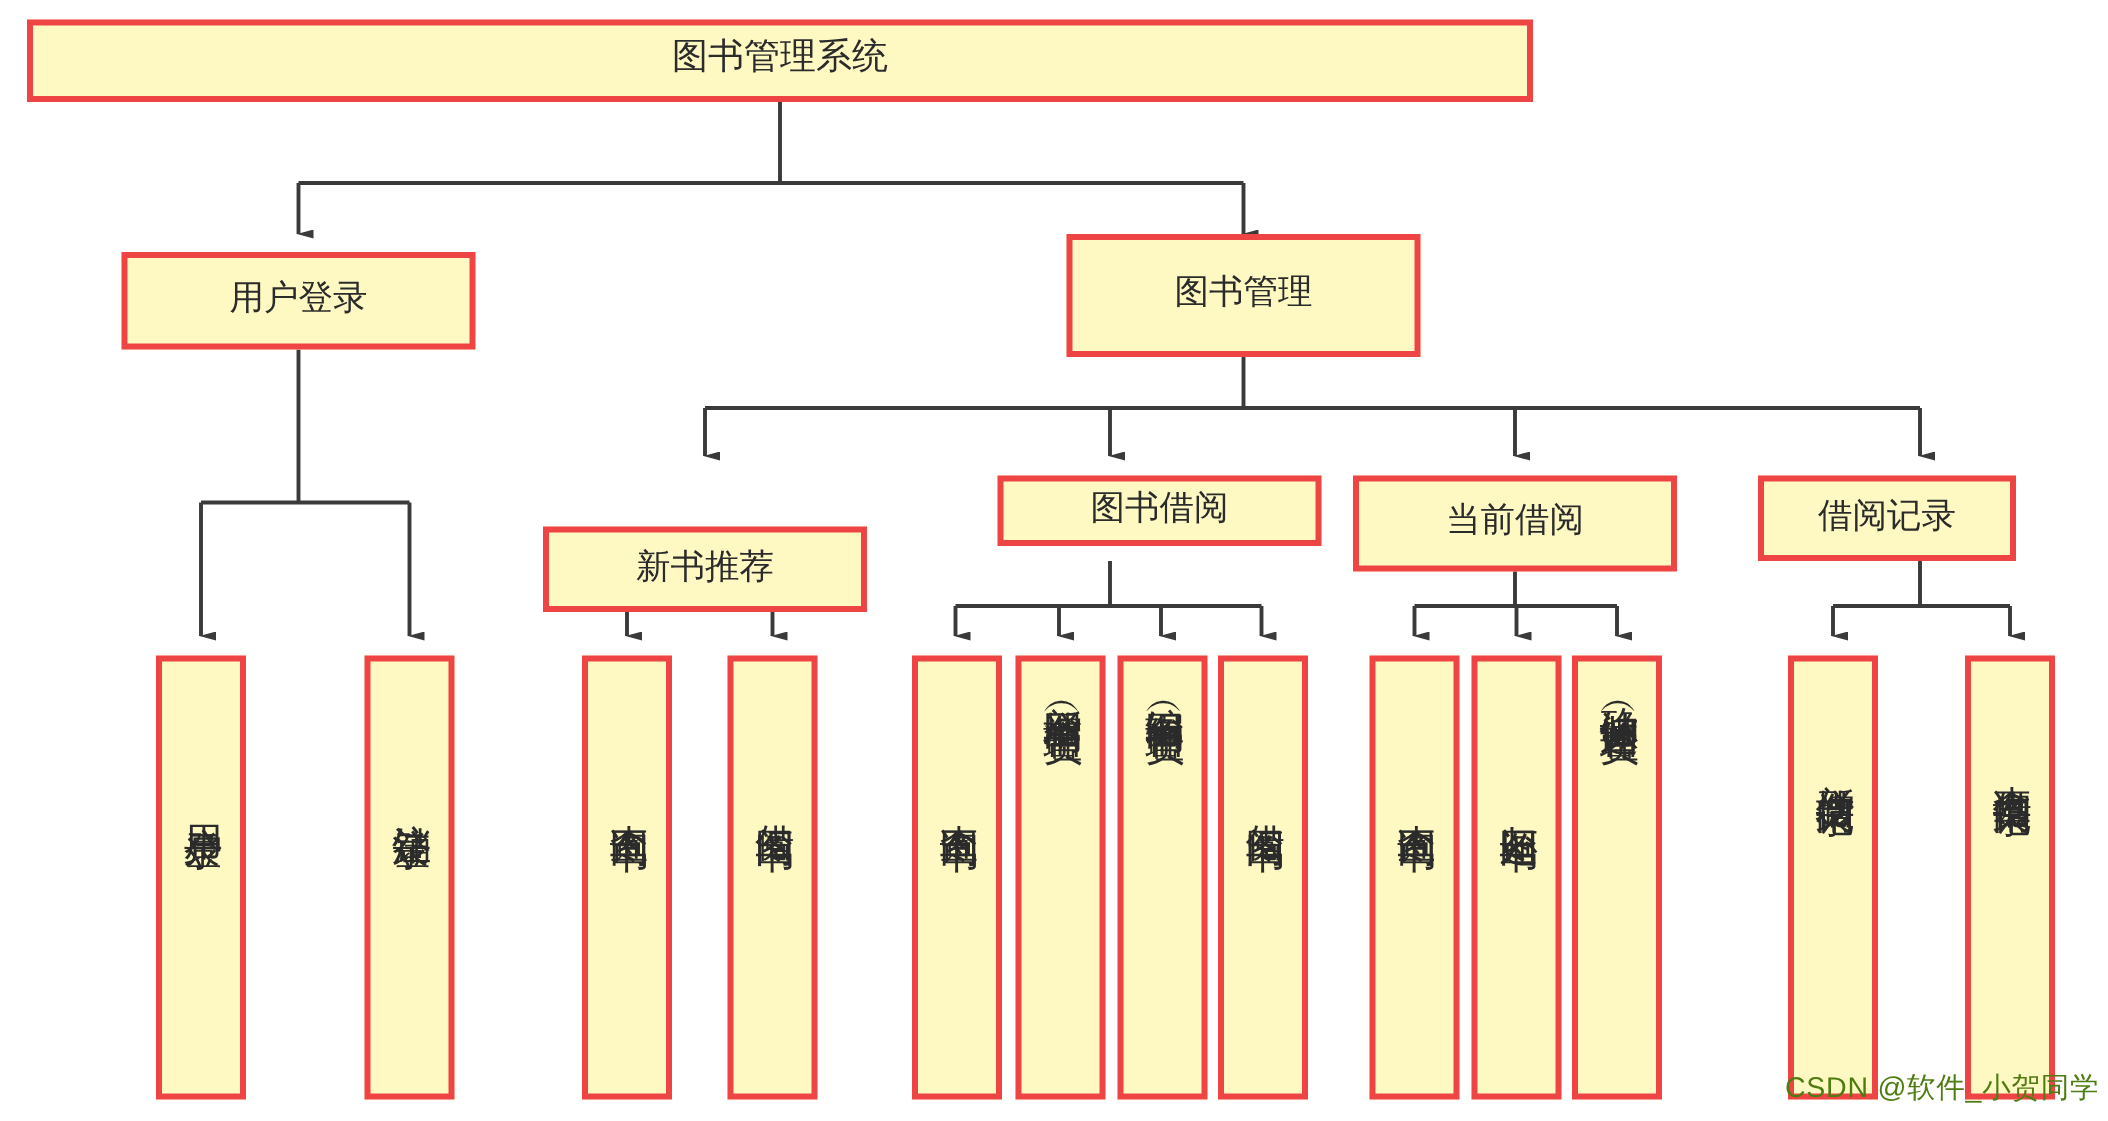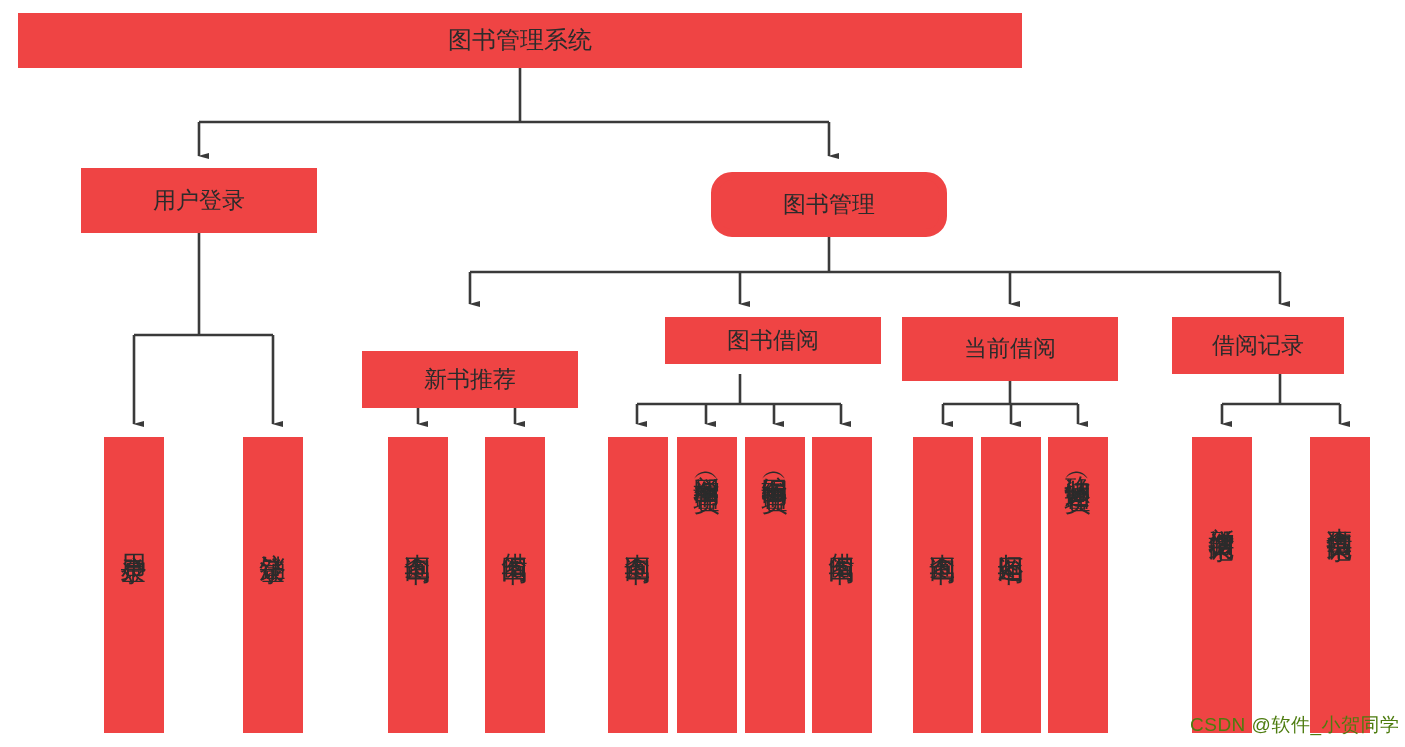--- a/index.html
+++ b/index.html
@@ -21,26 +21,27 @@
     position: absolute;
     left: 0;
     top: 0;
     width: 1405px;
     height: 747px;
     pointer-events: none;
   }
   .node {
     position: absolute;
     box-sizing: border-box;
-    background: #ef4444;
-    border: 8px solid #ef4444;
+    background: #fef9c3;
+    border: 4px solid #ef4444;
     display: flex;
     align-items: center;
     justify-content: center;
     color: #2b2b2b;
+    font-family: Liberation Mono, monospace;
   }
   .node .label {
     display: block;
     text-align: center;
     line-height: 1.18;
     white-space: nowrap;
   }
   .node.horizontal .label {
     font-size: 23px;
   }
@@ -130,21 +131,21 @@
     </g>
   </svg>
 
   <div class="node root horizontal" style="left:18px; top:13px; width:1004px; height:55px;">
     <span class="label">图书管理系统</span>
   </div>
 
   <div class="node horizontal" style="left:81px; top:168px; width:236px; height:65px;">
     <span class="label">用户登录</span>
   </div>
-  <div class="node horizontal" style="left:711px; top:172px; width:236px; height:65px;border-radius:21px;">
+  <div class="node horizontal" style="left:711px; top:156px; width:236px; height:82px;">
     <span class="label">图书管理</span>
   </div>
 
   <div class="node horizontal" style="left:362px; top:307px; width:216px; height:57px;margin-top:44px;">
     <span class="label">新书推荐</span>
   </div>
   <div class="node horizontal" style="left:633px; top:317px; width:216px; height:47px;margin-left:32px;">
     <span class="label">图书借阅</span>
   </div>
   <div class="node horizontal" style="left:902px; top:317px; width:216px; height:64px;">

